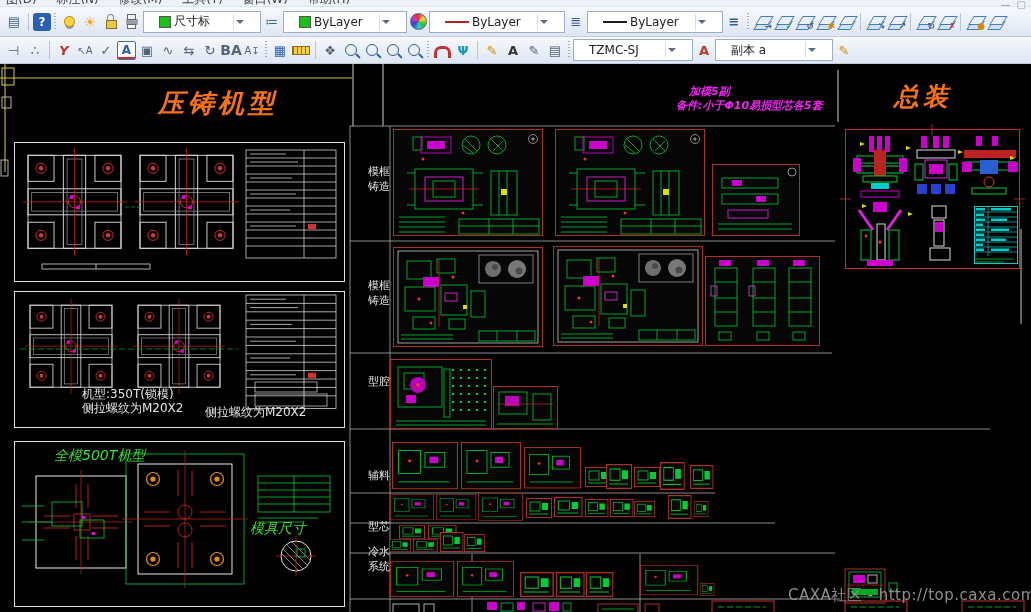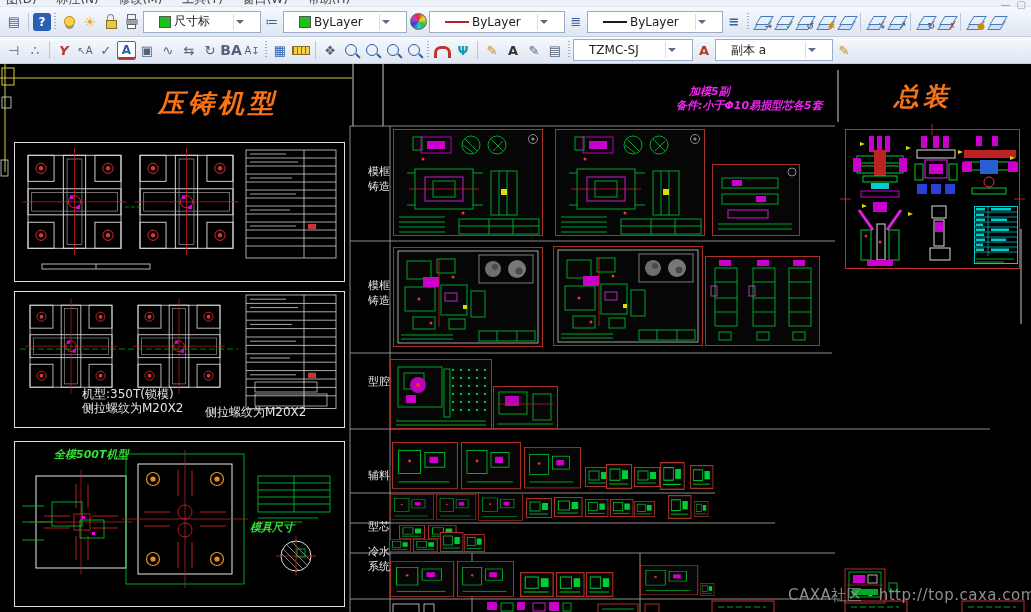--- a/index.html
+++ b/index.html
@@ -52,21 +52,21 @@
   .red{color:#c23030;} .dim{color:#55637a;} .grn{color:#1a9e1a;} .org{color:#d08a00;}
   .winbtns{position:absolute;top:0;right:5px;z-index:5;display:flex;gap:6px;color:#8a93a2;font-size:10px;line-height:10px;height:10px;overflow:hidden;}
   
   .canvas{position:relative;height:550px;background:#000;overflow:hidden;}
   .canvas svg{position:absolute;left:0;top:0;}
   .ctext{position:absolute;color:#f97316;white-space:nowrap;z-index:3;}
   .hdr{font-style:italic;font-weight:bold;letter-spacing:4px;font-size:26px;}
   .title{font-size:22px;letter-spacing:1px;font-weight:normal;}
   .note{color:#f522f5;font-size:11px;font-weight:bold;font-style:italic;line-height:14px;}
   .cap{font-size:12px;color:#e4e4e4;}
-  .gtxt{color:#35e035;font-size:11px;font-style:italic;font-weight:bold;}
+  .gtxt{color:#35e035;font-size:14px;font-style:italic;font-weight:normal;}
   .rlabel{width:40px;text-align:right;font-size:11px;line-height:15px;color:#e8e8e8;}
   .wm{color:#8f8f8f;font-size:15px;letter-spacing:0.5px;}
 </style>
 </head>
 <body>
 
 <div class="window">
   <div class="winbtns">
     <span>—</span>
     <span>▢</span>

